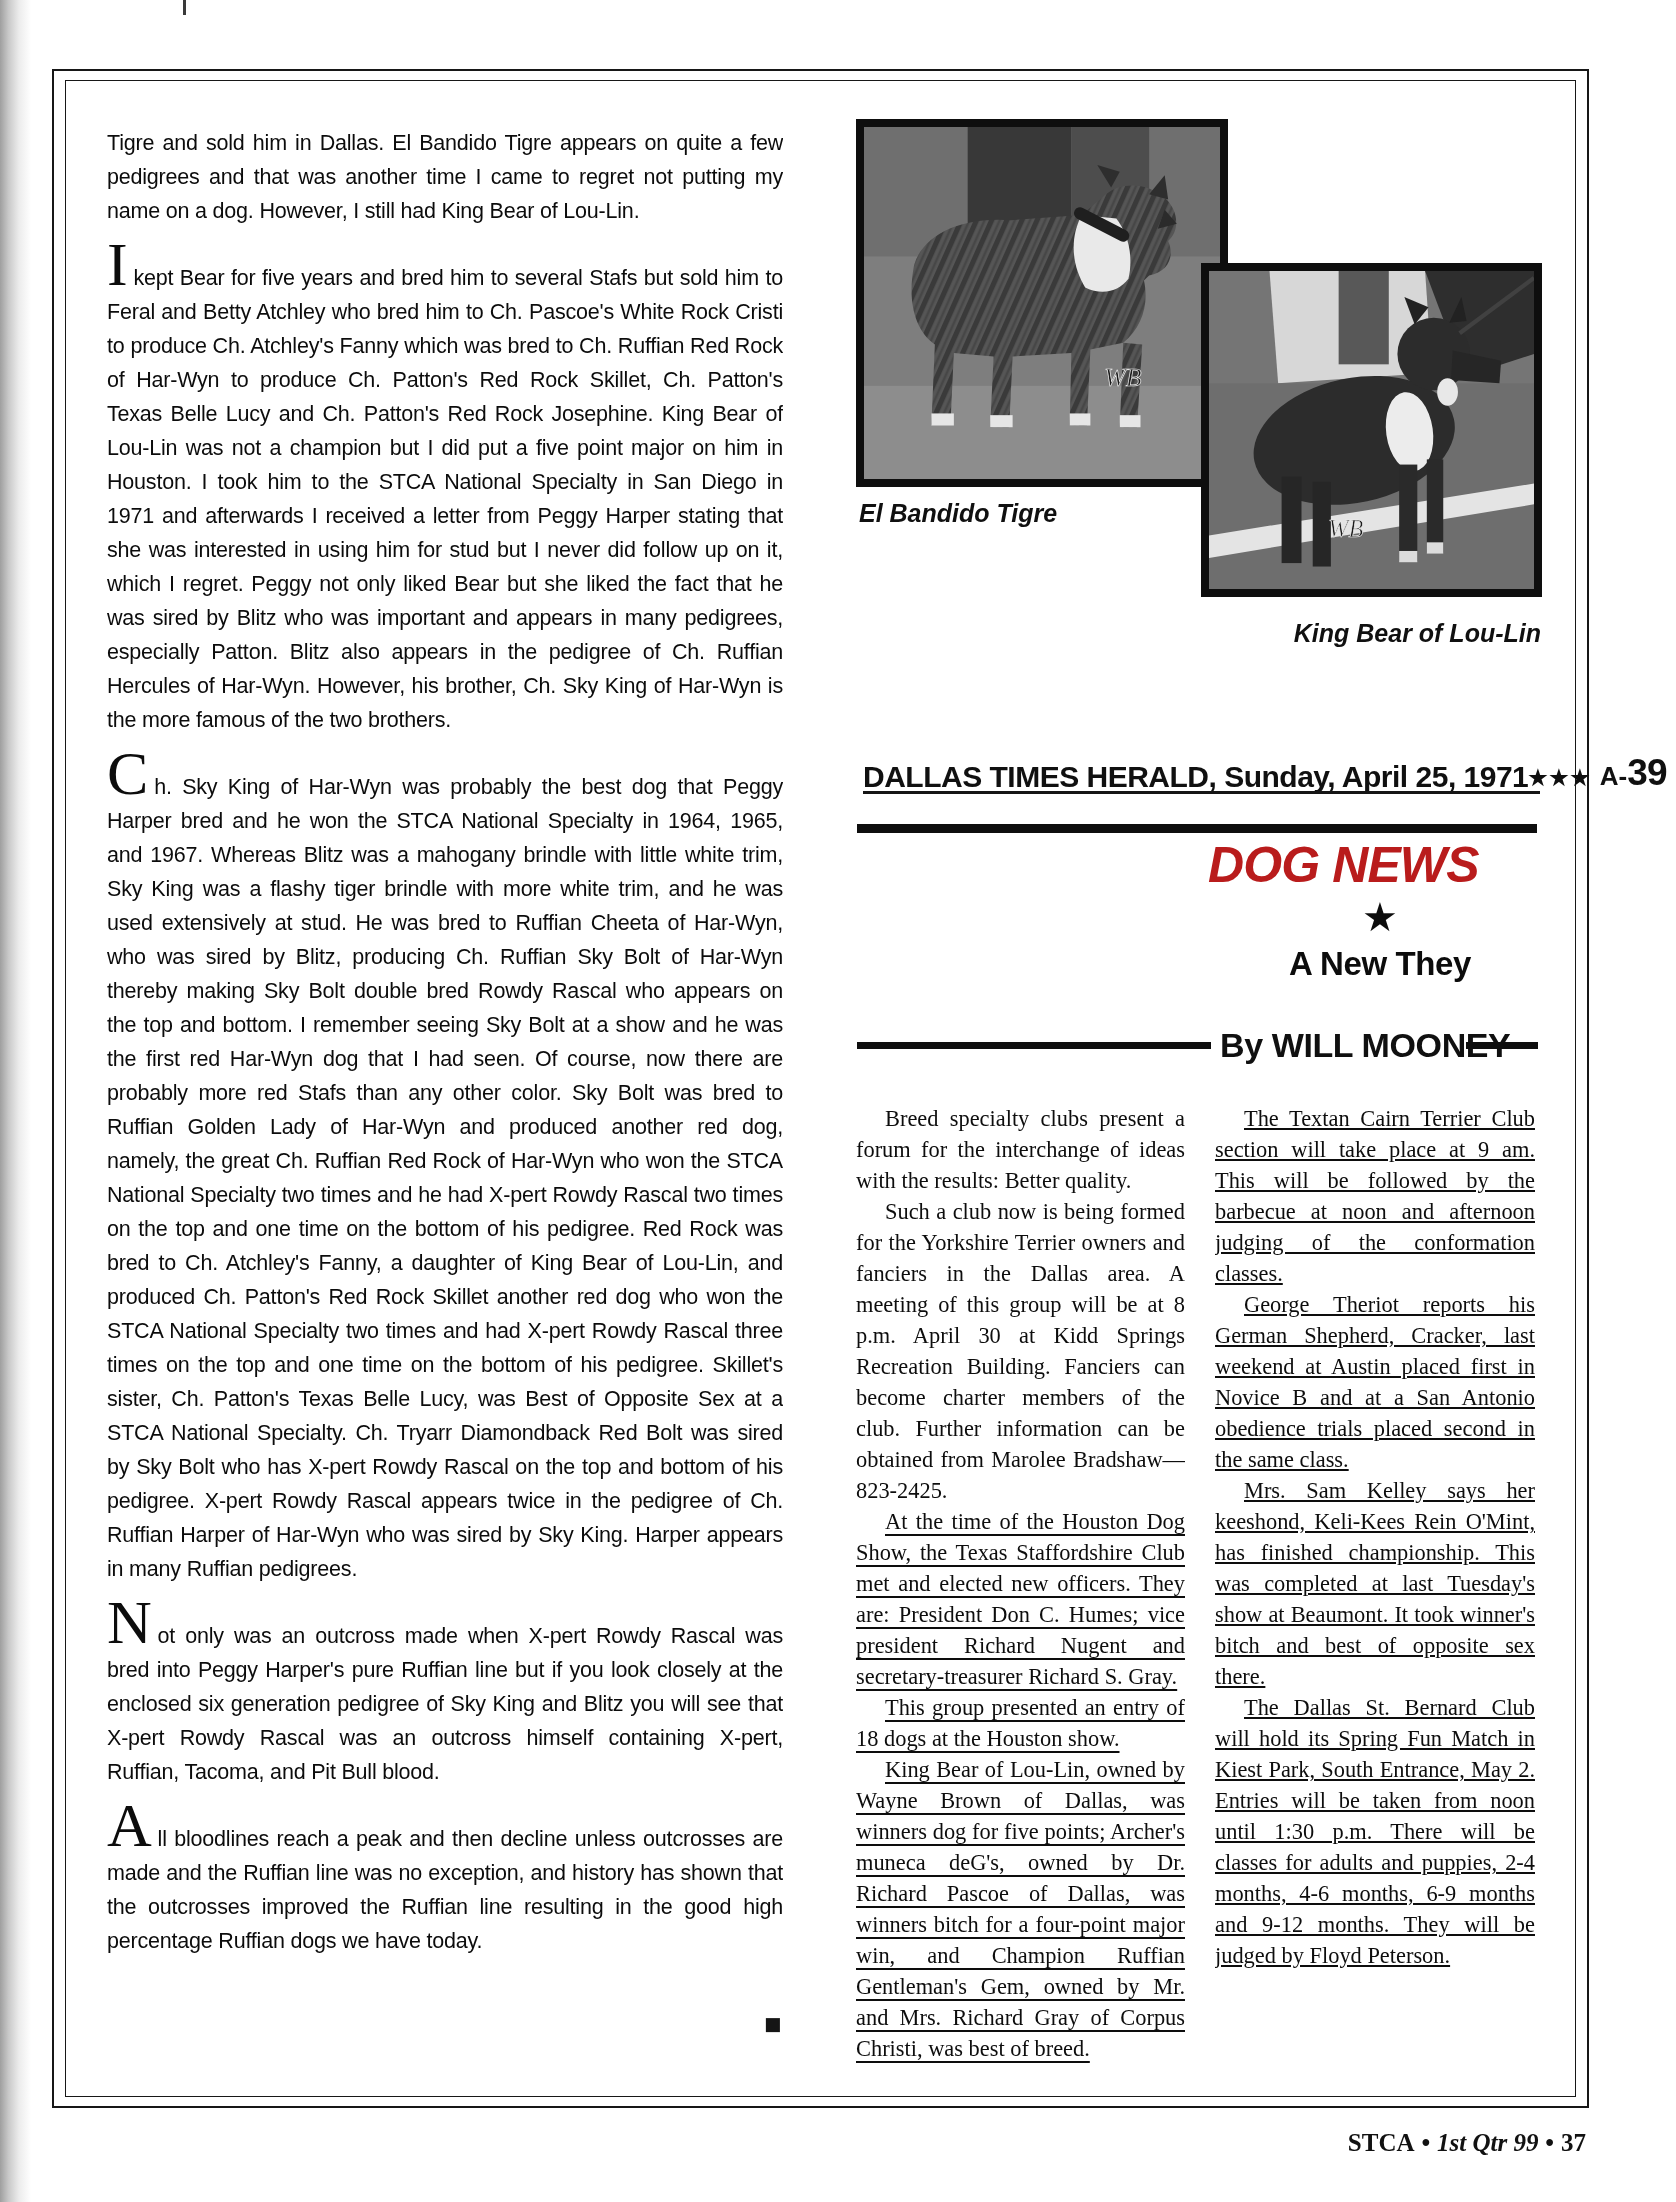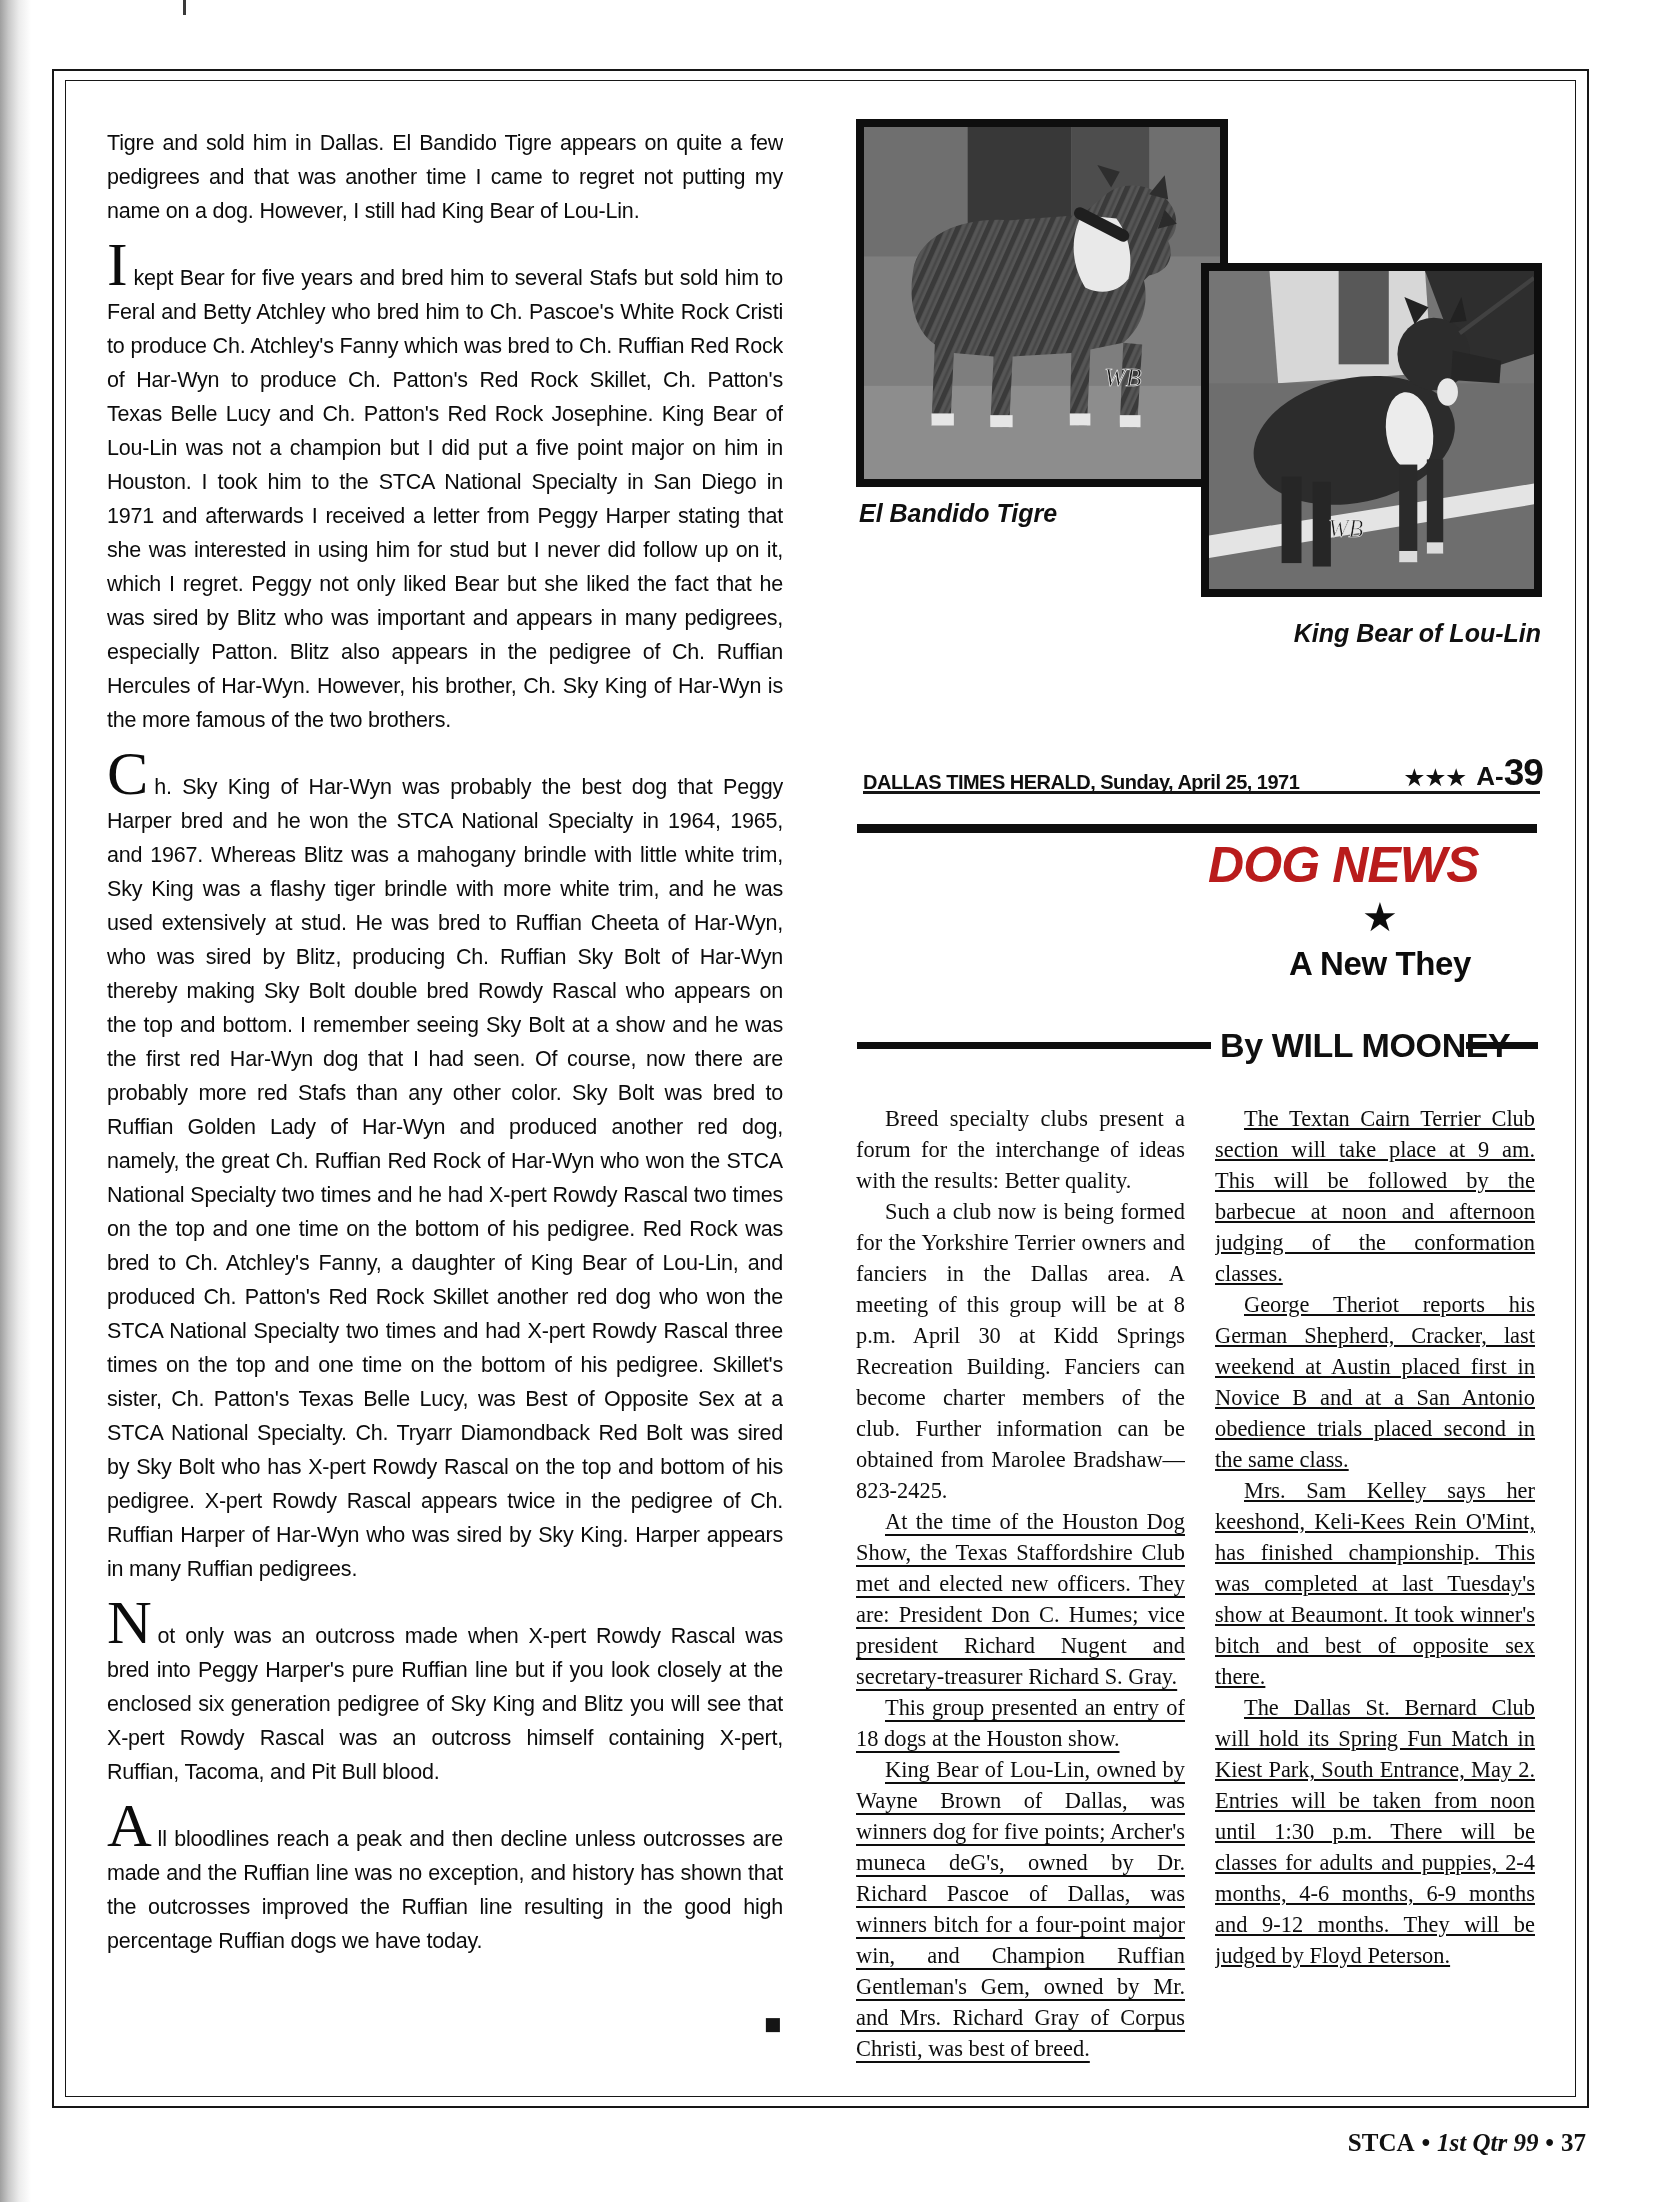--- a/index.html
+++ b/index.html
@@ -29,21 +29,21 @@
   .photo svg{display:block;width:100%;height:100%;}
   .photo1{left:856px;top:119px;width:372px;height:368px;z-index:1;}
   .photo2{left:1201px;top:263px;width:341px;height:334px;z-index:2;}
   .photo-caption{position:absolute;font-weight:bold;font-style:italic;font-size:25px;color:#101010;}
   .cap1{left:859px;top:499px;width:361px;text-align:left;}
   .cap2{left:1273px;top:619px;width:268px;text-align:right;}
 
   
   .masthead{position:absolute;left:863px;top:752px;width:680px;display:flex;
     justify-content:space-between;align-items:flex-end;}
-  .masthead-title{font-weight:bold;font-size:20px;letter-spacing:-0.5px;white-space:nowrap;}
+  .masthead-title{font-weight:bold;font-size:30px;letter-spacing:-0.5px;white-space:nowrap;}
   .masthead-right{white-space:nowrap;display:flex;align-items:baseline;}
   .masthead-stars{font-size:21.5px;letter-spacing:1.7px;font-weight:bold;}
   .edition-prefix{font-size:26px;font-weight:bold;margin-left:8.6px;}
   .edition-number{font-size:37px;font-weight:bold;letter-spacing:-0.9px;}
   .rule-thin{position:absolute;left:863px;top:791px;width:677px;height:2.6px;background:#151515;}
   .rule-thick{position:absolute;left:857px;top:824px;width:680px;height:8.6px;background:#0e0e0e;}
   .dognews-title{position:absolute;left:1208px;top:836px;width:344px;text-align:left;
     font-size:50px;font-weight:bold;font-style:italic;letter-spacing:-0.9px;color:#b91c1c;}
   .dognews-star{position:absolute;left:1208px;top:897px;width:344px;text-align:center;
     font-size:40px;line-height:41px;color:#0c0c0c;}

